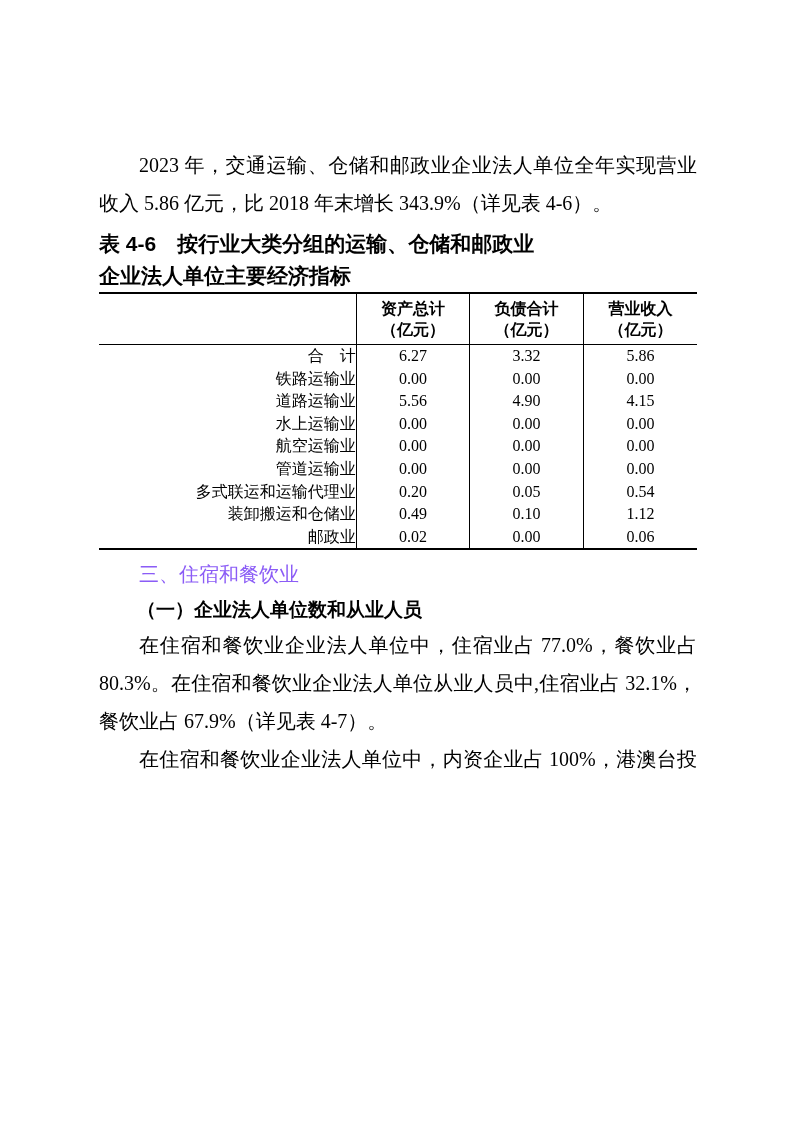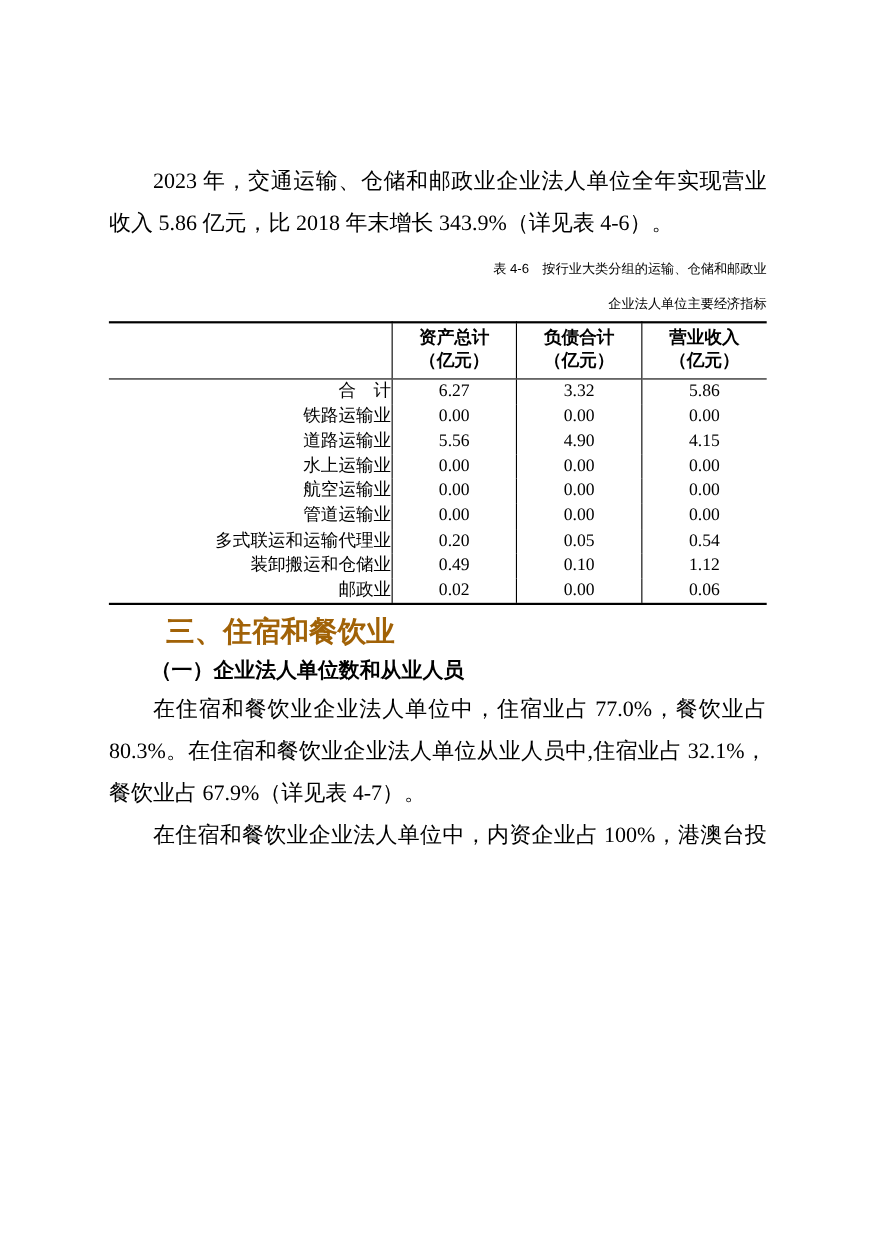--- a/index.html
+++ b/index.html
@@ -17,40 +17,40 @@
   }
   p.body-text {
     margin: 0;
     font-size: 20px;
     line-height: 38px;
     text-align: justify;
     text-indent: 2em;
   }
   .table-title {
     margin-top: 6px;
-    text-align: right;
+    text-align: left;
     font-family: "Liberation Sans", "DejaVu Sans", sans-serif;
-    font-weight: normal;
-    font-size: 12px;
+    font-weight: bold;
+    font-size: 21px;
     line-height: 32px;
   }
   .table-title .title-line { display: block; }
   table.stat-table {
     width: 100%;
     border-collapse: collapse;
     border-top: 2.5px solid #000;
     border-bottom: 2.5px solid #000;
     table-layout: fixed;
   }
   table.stat-table col.c0 { width: 43%; }
   table.stat-table col.c1 { width: 19%; }
   table.stat-table col.c2 { width: 19%; }
   table.stat-table col.c3 { width: 19%; }
   table.stat-table thead th {
-    font-family: Liberation Mono, monospace;
+    font-family: Liberation Serif, serif;
     font-weight: bold;
     font-size: 16px;
     line-height: 21px;
     padding: 4px 0;
     border-bottom: 1.5px solid #000;
     text-align: center;
     vertical-align: middle;
   }
   table.stat-table th.vline, table.stat-table td.vline {
     border-left: 1.5px solid #000;
@@ -70,25 +70,25 @@
     text-align: center;
   }
   table.stat-table tr.total-row td.row-label {
     text-align: right;
     font-weight: normal;
     padding-left: 0;
   }
   h2.section-heading {
     margin: 10px 0 0 0;
     font-family: "Liberation Sans", "DejaVu Sans", sans-serif;
-    font-weight: bold;
-    font-size: 26px;
+    font-weight: normal;
+    font-size: 20px;
     line-height: 28px;
     text-indent: 2em;
-    color: #a16207;
+    color: #8b5cf6;
   }
   h3.sub-heading {
     margin: 8px 0 0 0;
     font-family: "Liberation Serif", "DejaVu Serif", serif;
     font-weight: bold;
     font-size: 19px;
     line-height: 28px;
     text-indent: 2em;
     color: #000000;
   }

